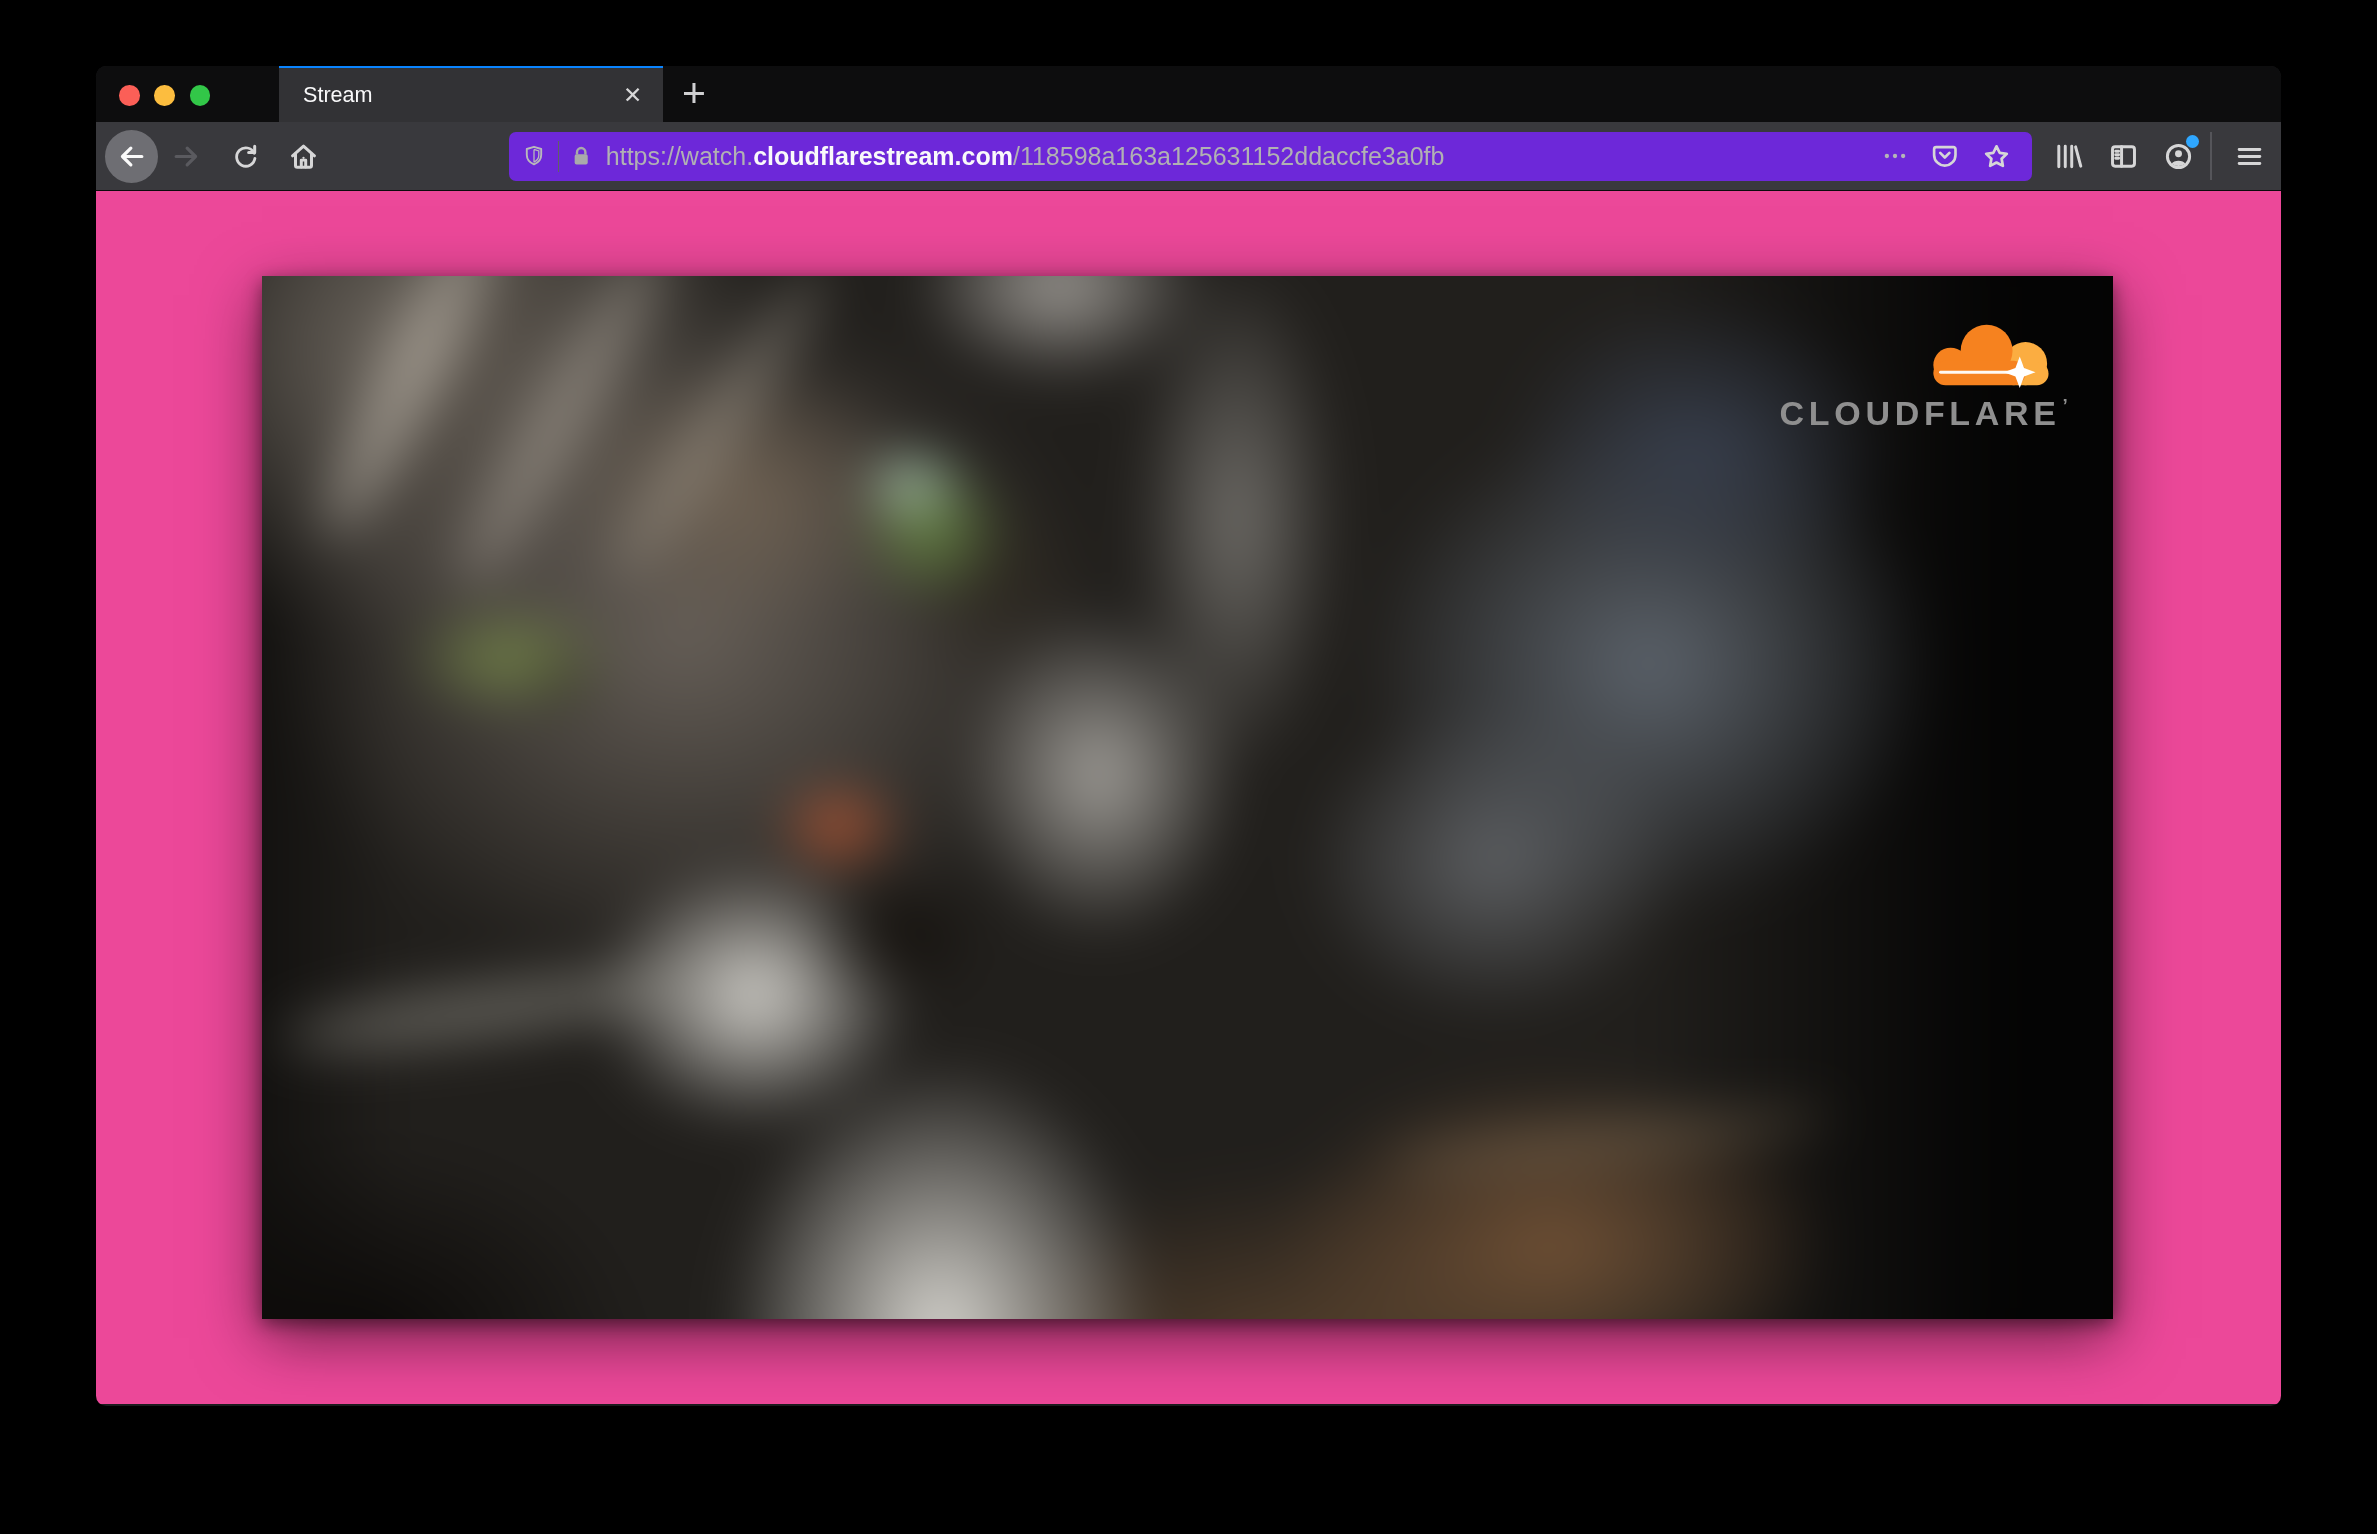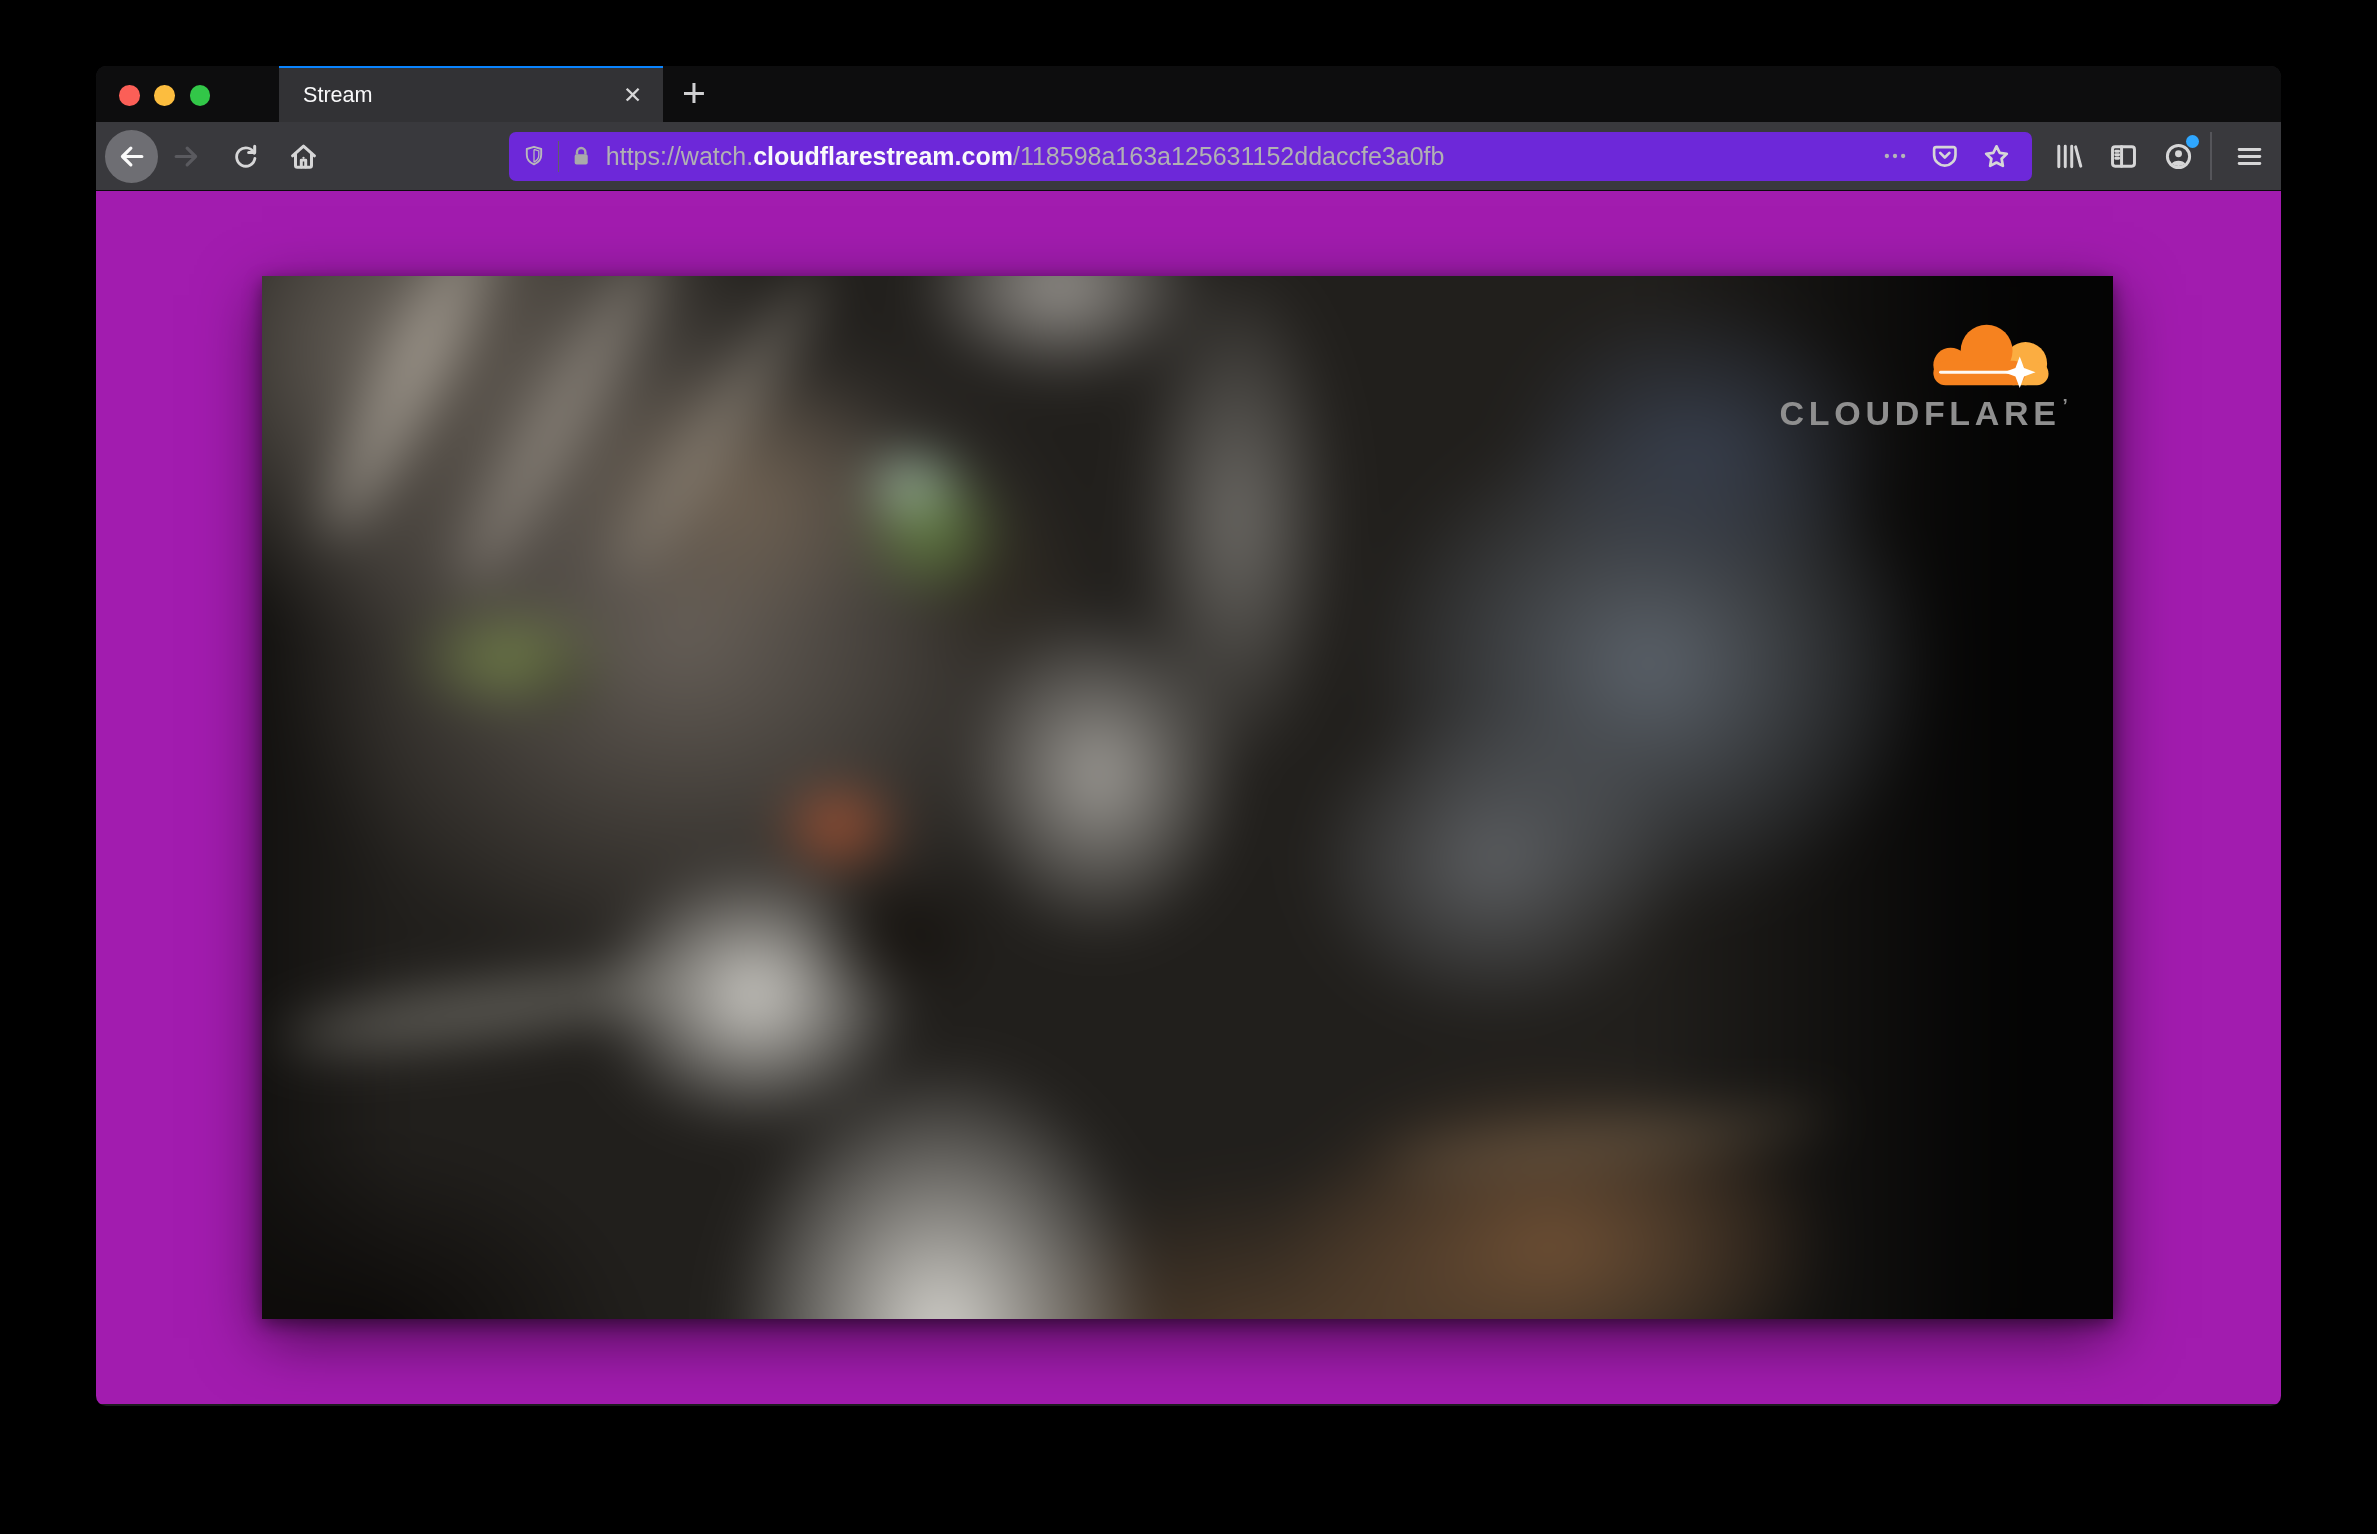--- a/index.html
+++ b/index.html
@@ -74,21 +74,21 @@
   .tb-sep { width:1.7px; height:48px; background:#55555a; margin-left:13px; flex:none; }
   .menu-btn { margin-left:18px; margin-right:13px; }
 
   .account-wrap { position:relative; }
   .acct-dot {
     position:absolute; right:-1.7px; top:-1.7px; width:13px; height:13px;
     border-radius:50%; background:#2fa7ff;
   }
 
   
-  .content { position:relative; height:1213px; background:#a21caf; }
+  .content { position:relative; height:1213px; background:#ec4899; }
   .video {
     position:absolute; left:166px; top:85px; width:1851px; height:1043px;
     background:#141311; overflow:hidden;
     box-shadow:0 19px 60px rgba(0,0,0,.55), 0 5.2px 17px rgba(0,0,0,.45);
   }
   .blur {
     position:absolute; inset:-60px; filter:blur(26px);
     background-color:#211f1c;
     background-image:
       radial-gradient(78px 52px at 36% 23%,   rgba(198,234,210,.95), rgba(198,234,210,0) 70%),

